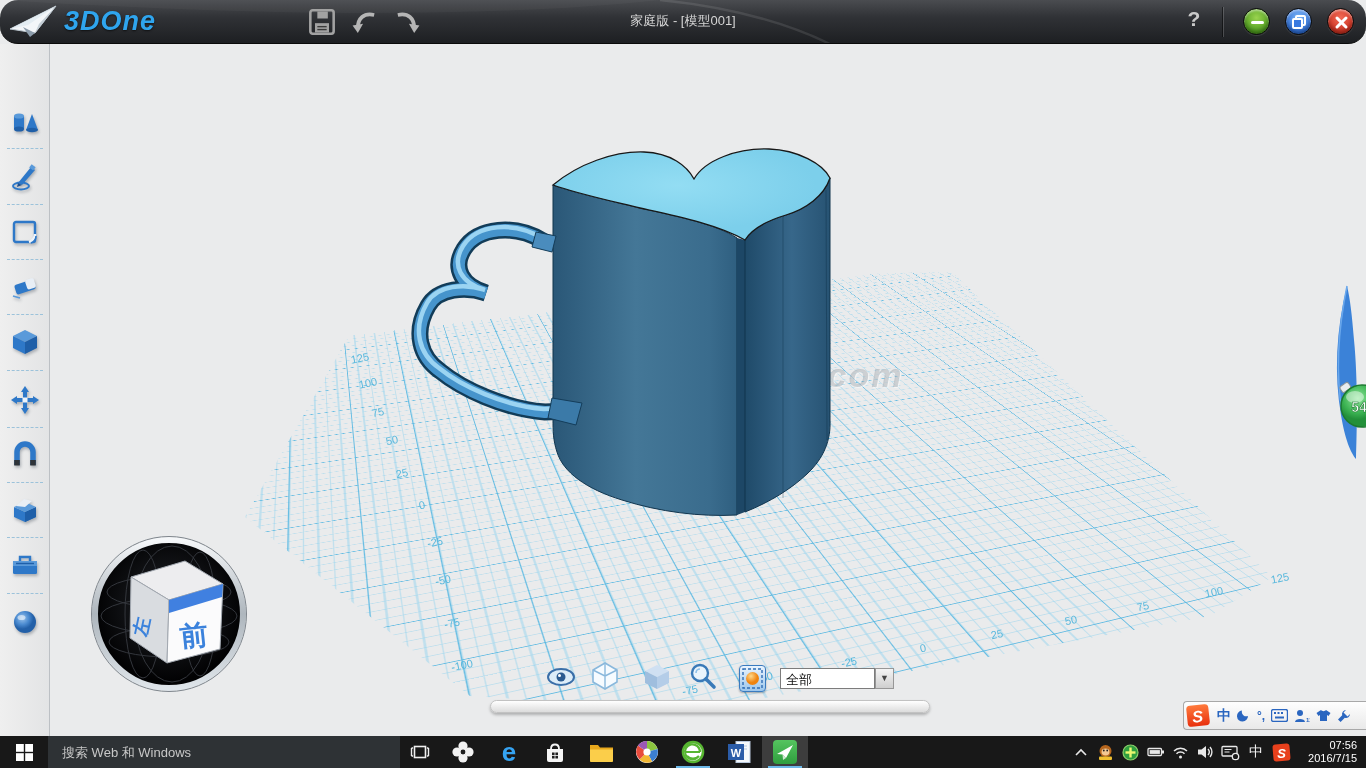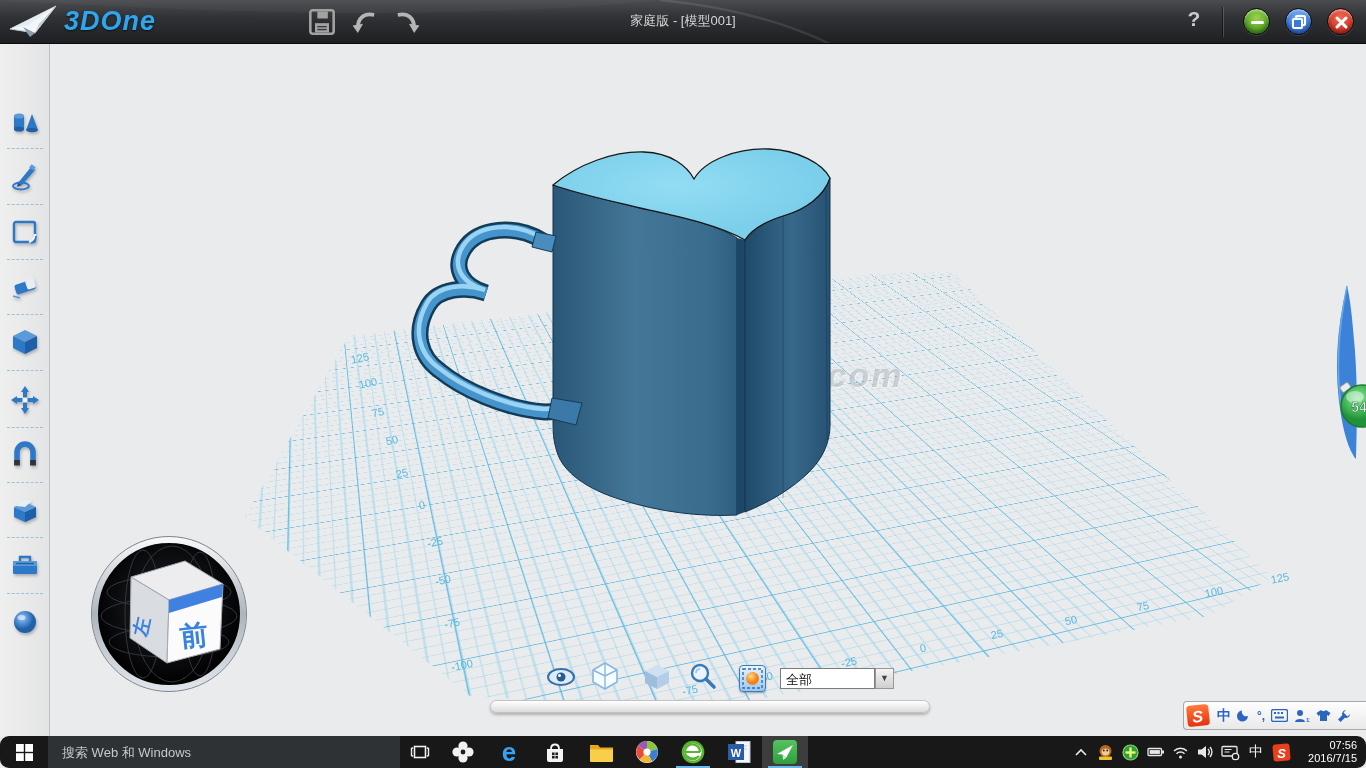--- a/index.html
+++ b/index.html
@@ -1,21 +1,21 @@
 <!DOCTYPE html>
 <html><head>
 <meta charset="utf-8">
 <style>
   * { margin:0; padding:0; box-sizing:border-box; }
   html,body { width:1366px; height:768px; overflow:hidden; font-family:"Liberation Sans","DejaVu Sans",sans-serif; background:#eaebec; }
 
   
   .titlebar { position:absolute; left:0; top:0; width:1366px; height:44px;
     background:linear-gradient(180deg,#4a4c50 0%,#303236 40%,#1d1f22 100%);
-    border-bottom:1px solid #0a0a0a; z-index:50; }
+    border-bottom:1px solid #0a0a0a; z-index:50;border-radius:18px; }
   .tb-swoosh { position:absolute; left:0; top:0; width:100%; height:100%; pointer-events:none; }
   .brand { position:absolute; left:8px; top:3px; display:flex; align-items:center; }
   .brand-text { font-size:27px; font-weight:bold; font-style:italic; color:#2fa5ee;
     letter-spacing:1px; margin-left:6px; text-shadow:0 1px 2px rgba(0,0,0,.6); }
   .tb-icon { position:absolute; top:8px; width:28px; height:28px; cursor:pointer; }
   .tb-title { position:absolute; left:50%; top:12px; transform:translateX(-50%);
     color:#d6d6d6; font-size:13px; white-space:nowrap; }
   .tb-help { position:absolute; left:1182px; top:7px; color:#c9c9c9; font-size:21px; font-weight:bold; width:24px; text-align:center; cursor:pointer;}
   .tb-divider { position:absolute; left:1223px; top:7px; width:1px; height:30px; background:rgba(255,255,255,.18); box-shadow:-1px 0 0 rgba(0,0,0,.5);}
   .winbtn { position:absolute; top:8px; width:27px; height:27px; border-radius:50%;
@@ -58,21 +58,21 @@
     background:linear-gradient(180deg,#ffffff,#dcdcdc); border:1px solid #c2c2c2; box-shadow:0 2px 3px rgba(0,0,0,.25); cursor:pointer;}
 
   
   .sogou { position:absolute; left:1183px; top:701px; width:183px; height:29px; z-index:60;
     background:linear-gradient(180deg,#fefefe,#e9e9e9); border:1px solid #a8a8a8; border-right:none; border-radius:4px 0 0 4px;
     display:flex; align-items:center; }
   .sogou-s { width:25px; height:25px; margin-left:2px; }
   .sg-item { color:#2a66c0; font-size:14px; font-weight:bold; margin-left:6px; cursor:pointer; display:flex; align-items:center;}
 
   
-  .taskbar { position:absolute; left:0; top:736px; width:1366px; height:32px; background:#181818; z-index:70; display:flex; align-items:stretch;border-radius:9px; }
+  .taskbar { position:absolute; left:0; top:736px; width:1366px; height:32px; background:#181818; z-index:70; display:flex; align-items:stretch; }
   .tk-start { width:48px; display:flex; align-items:center; justify-content:center; cursor:pointer; }
   .tk-search { width:352px; background:#2e3235; display:flex; align-items:center; }
   .tk-search input { background:transparent; border:none; outline:none; color:#c8c8c8; font-size:13px; padding-left:14px; width:100%; font-family:inherit;}
   .tk-search input::placeholder { color:#c8c8c8; opacity:1; }
   .tk-taskview { width:40px; display:flex; align-items:center; justify-content:center; cursor:pointer; }
   .tk-app { width:46px; display:flex; align-items:center; justify-content:center; cursor:pointer; position:relative; }
   .tk-app.running::after { content:""; position:absolute; left:6px; right:6px; bottom:0; height:2px; background:#6cb8e8; }
   .tk-app.active { background:rgba(255,255,255,.16); }
   .tk-spacer { flex:1; }
   .tray { display:flex; align-items:center; }

